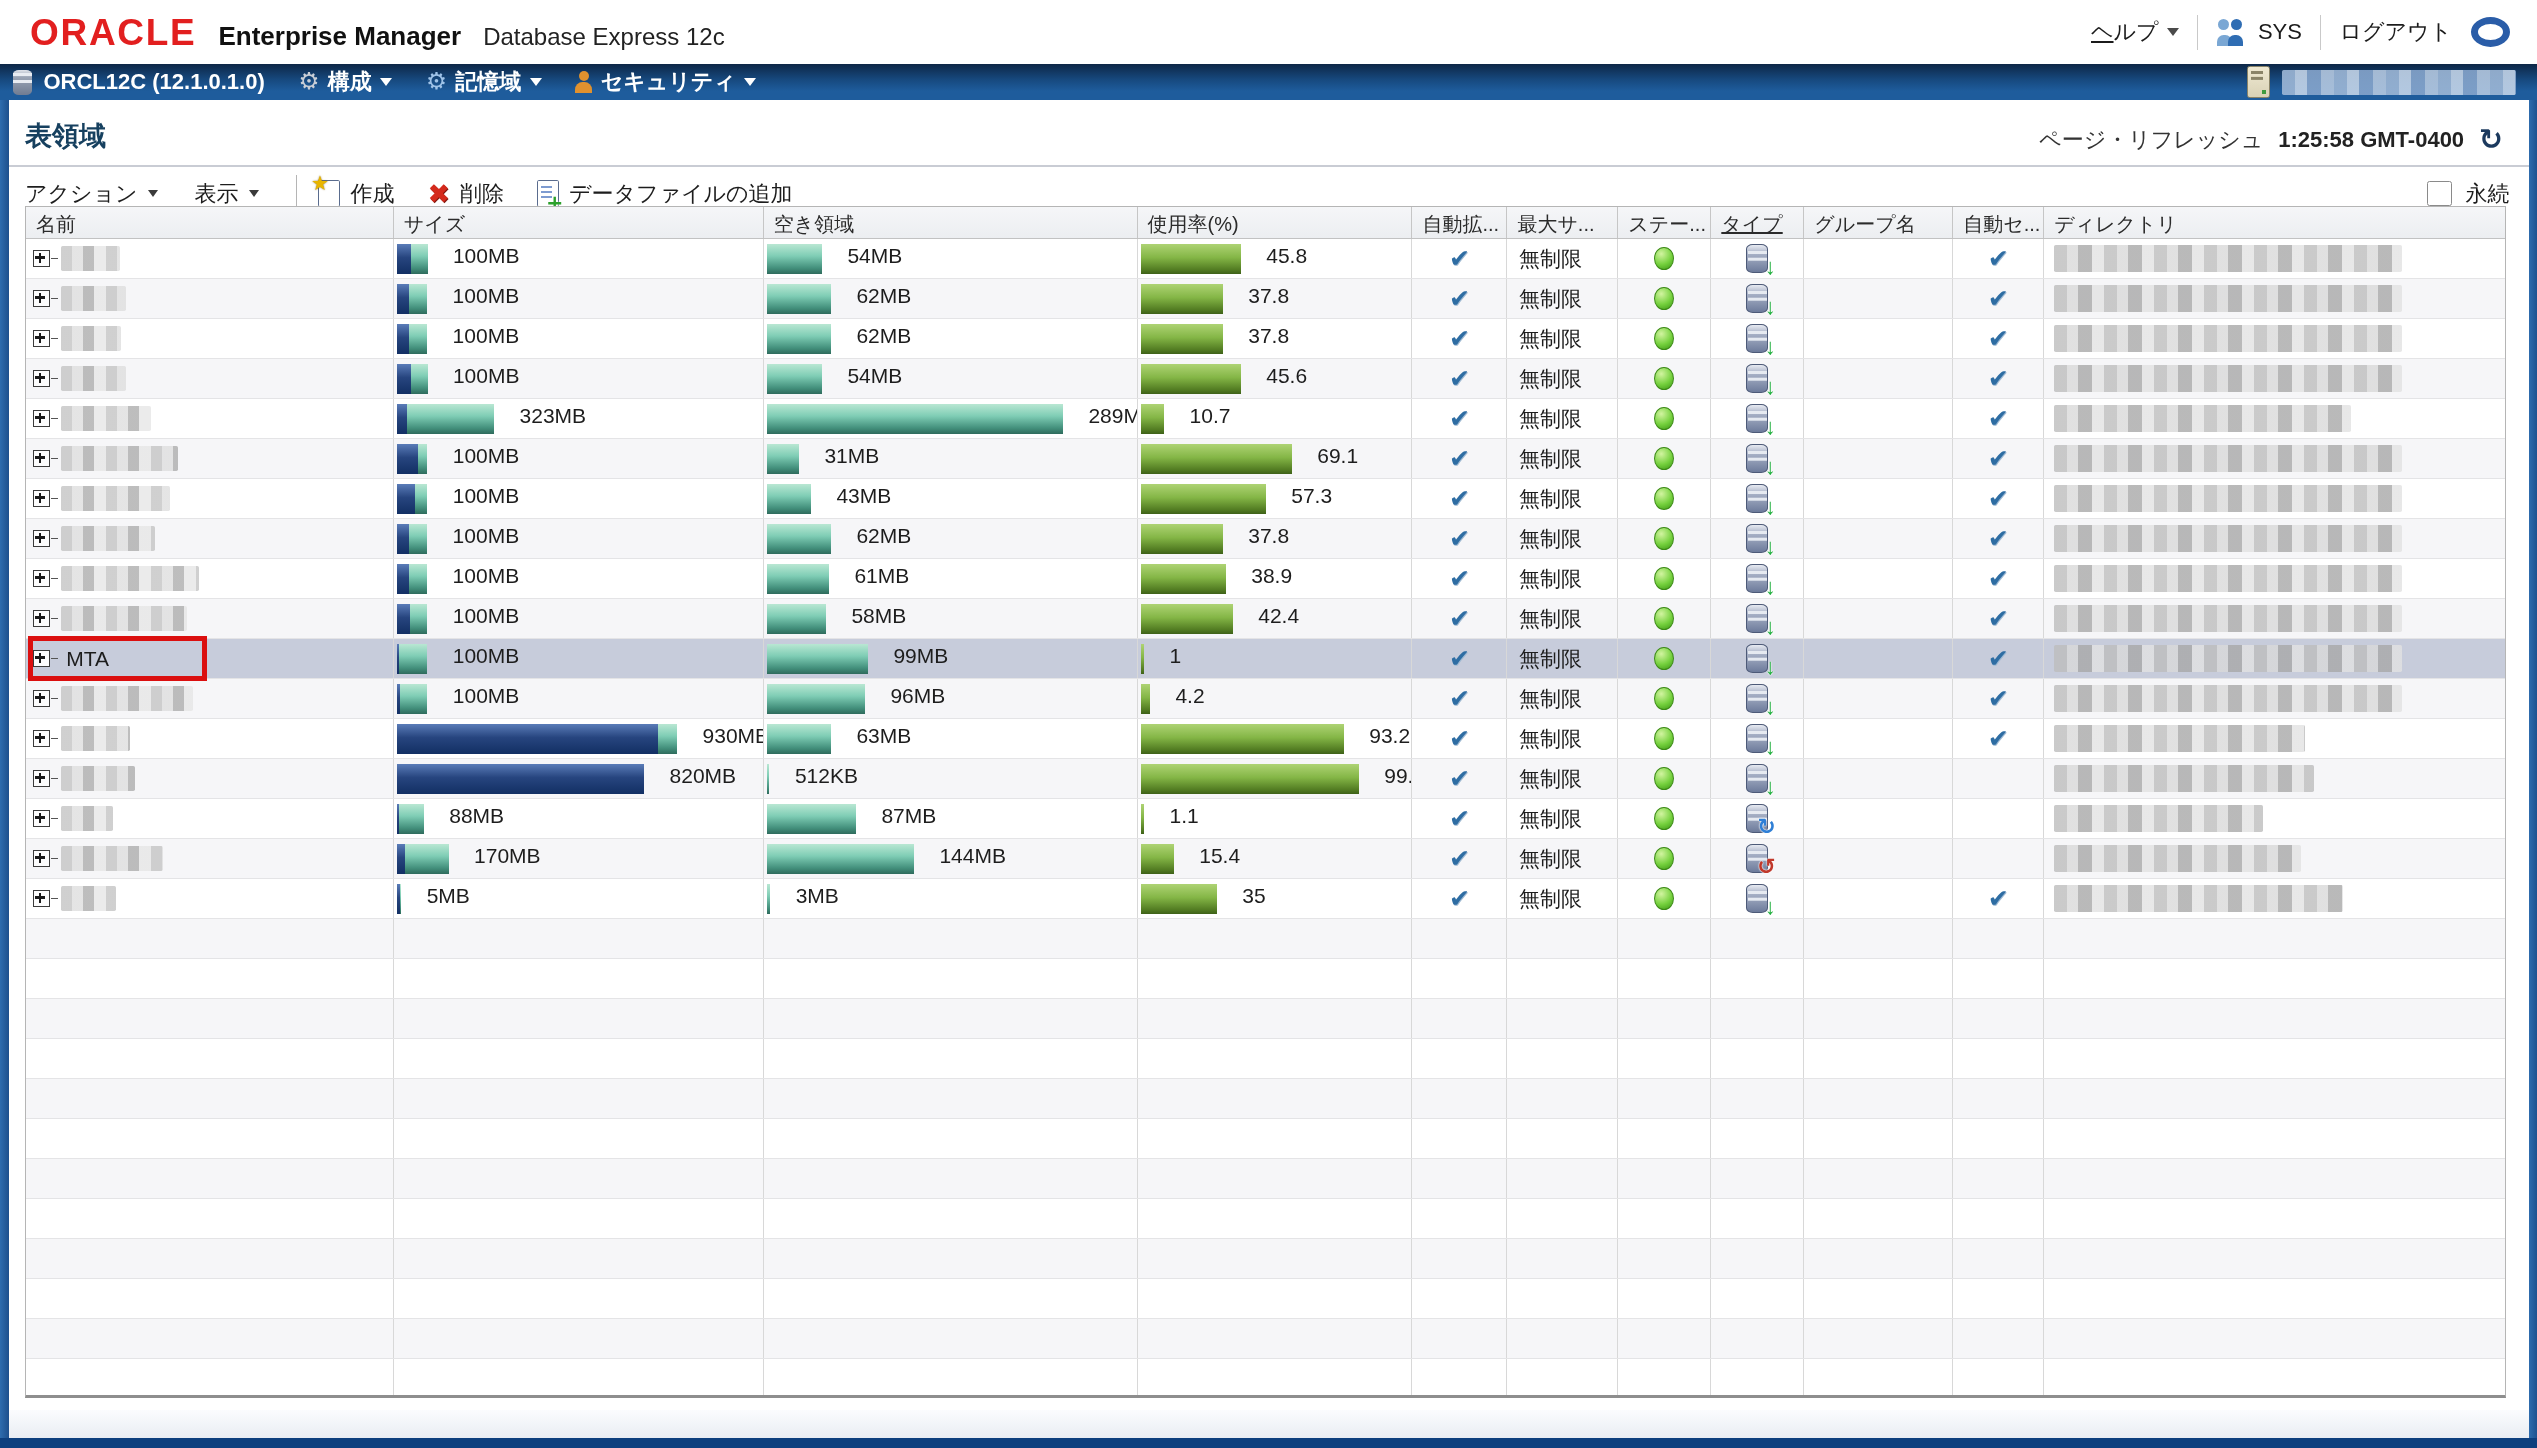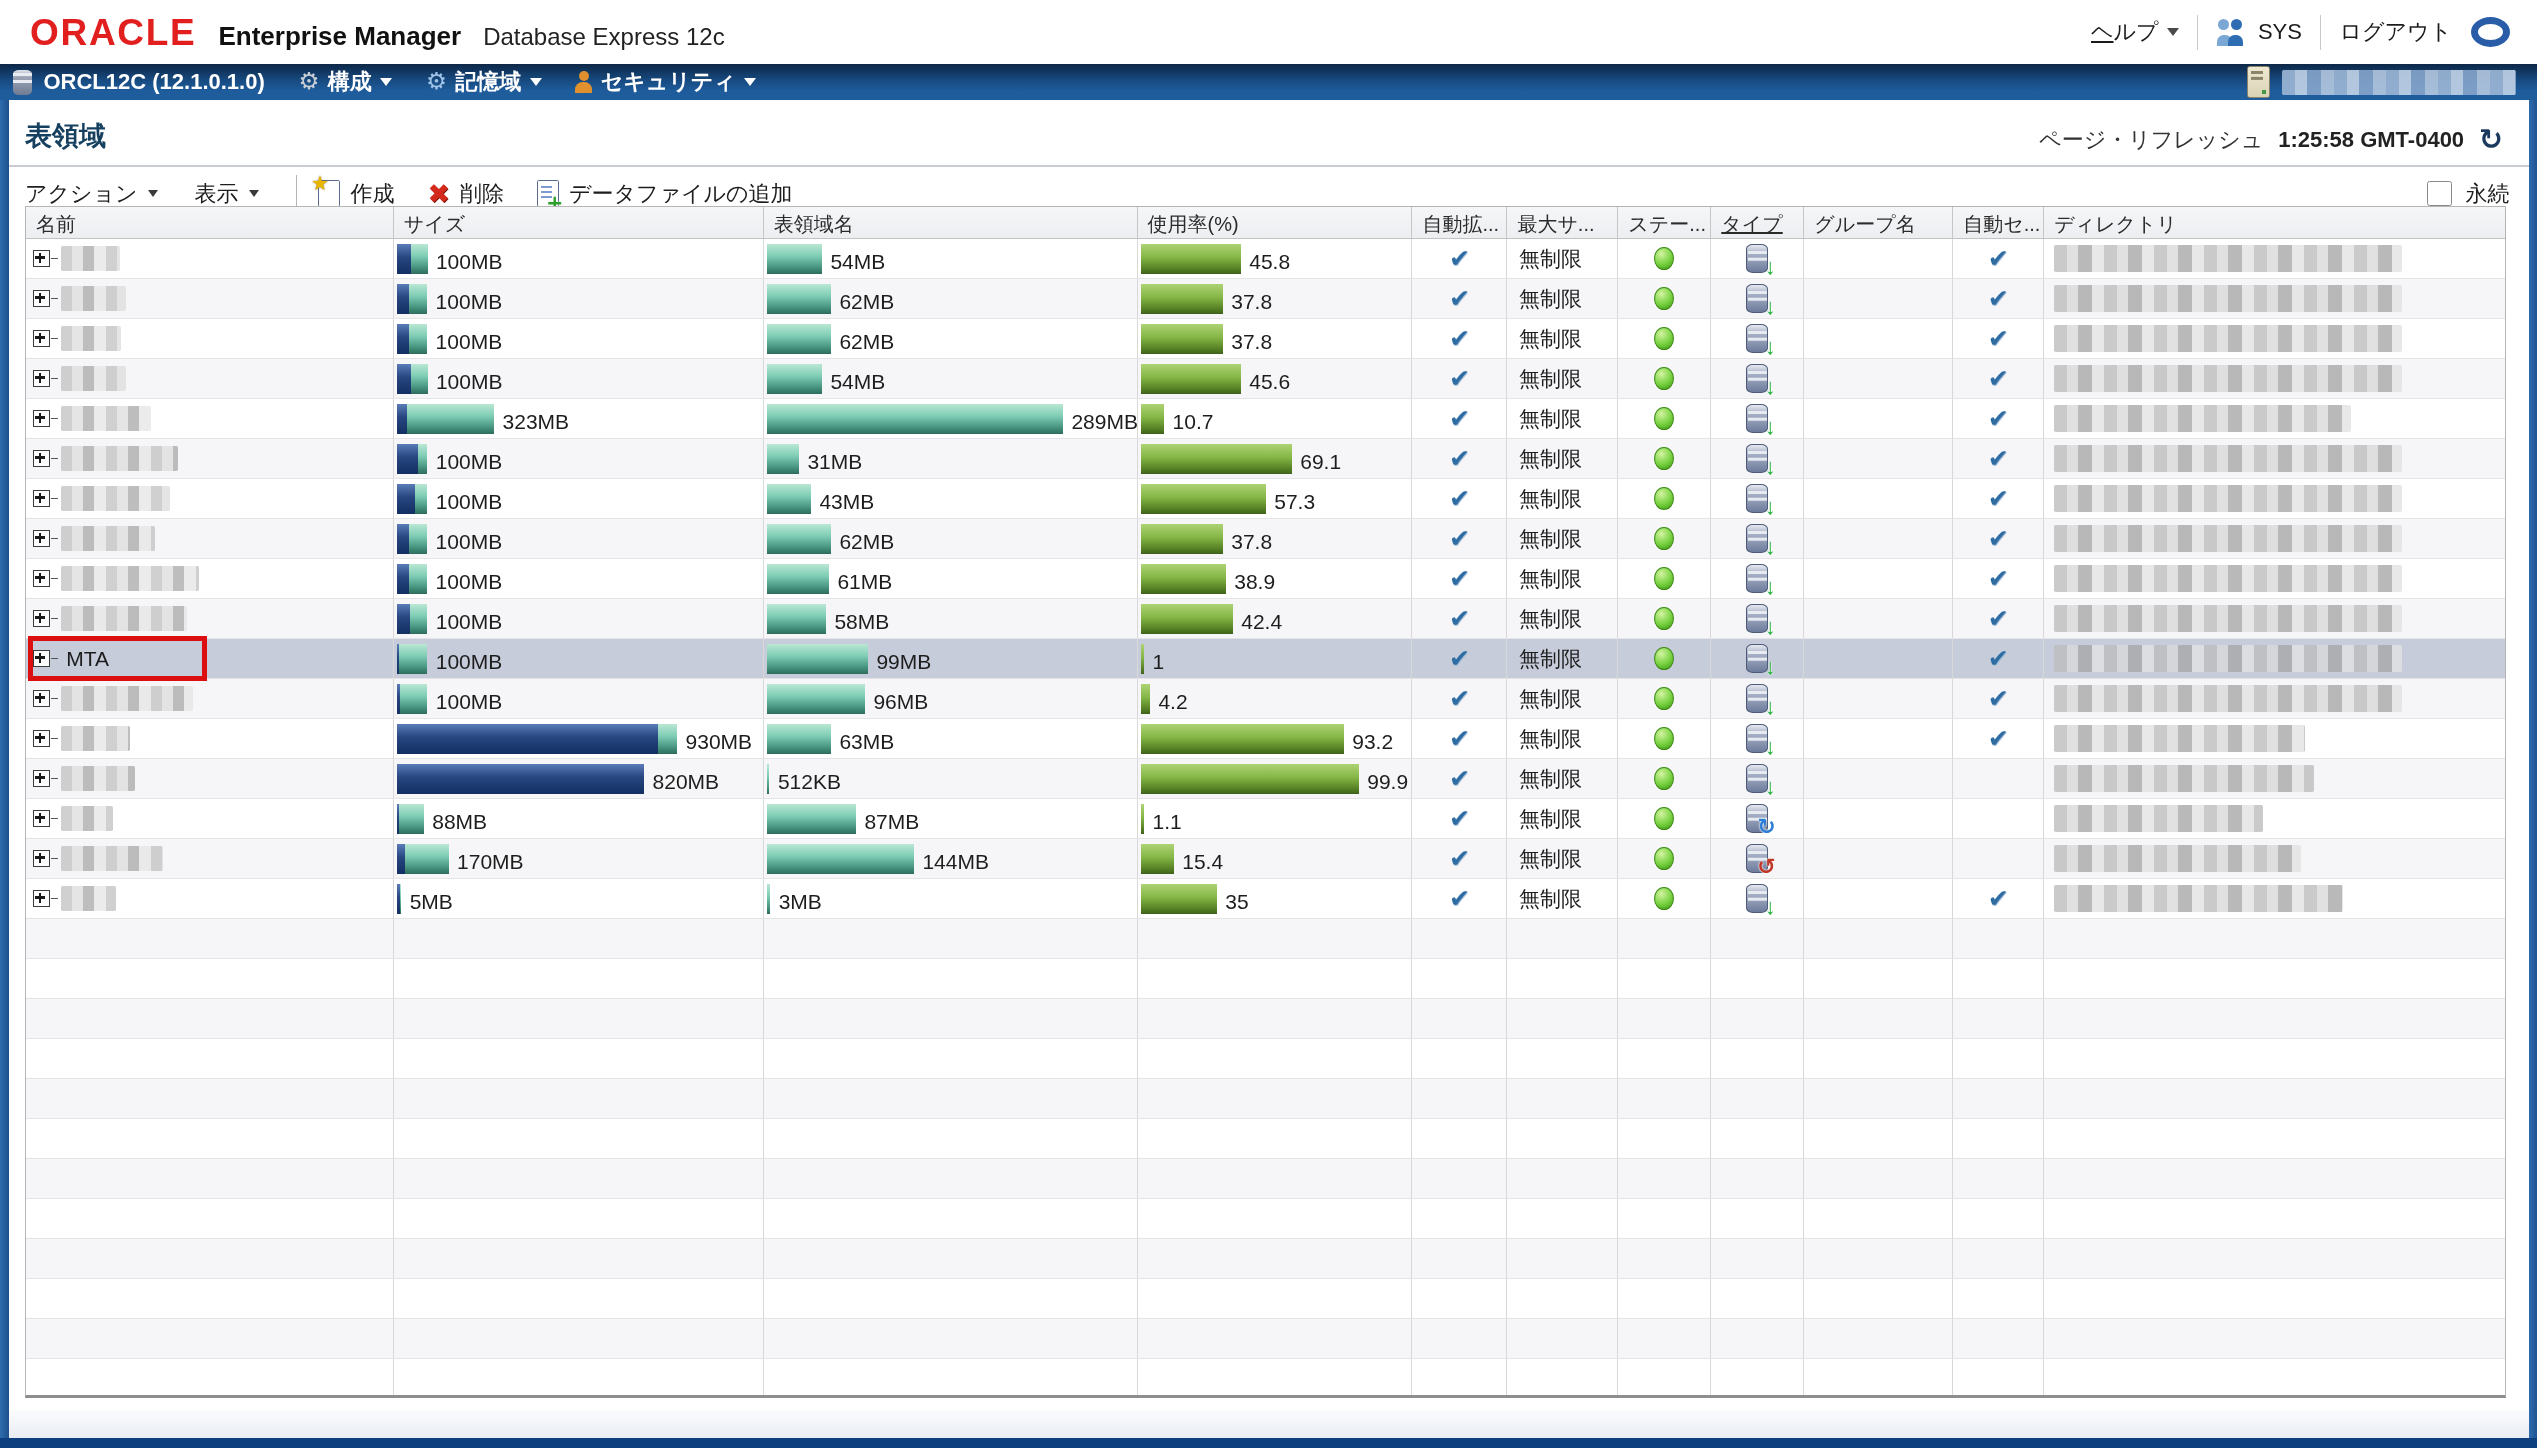--- a/index.html
+++ b/index.html
@@ -96,21 +96,21 @@
   .expander { width:17px; height:17px; min-width:17px; border:1.7px solid #3c3c3c; background:#fdfdfd; position:relative; margin-left:6.7px; cursor:pointer; }
   .expander::before { content:""; position:absolute; left:1.7px; top:5px; width:10px; height:2.5px; background:#1a1a1a; }
   .expander::after { content:""; position:absolute; left:5px; top:1.7px; width:2.5px; height:10px; background:#1a1a1a; }
   .edash { width:6.7px; height:1.7px; background:#555; margin:0 3.3px 0 1.7px; }
   .blurname { height:25px; border-radius:1.7px; opacity:.8;
       background:repeating-linear-gradient(90deg,#c4c4c4 0 11px,#dedede 11px 22px,#adadad 22px 33px,#e6e6e6 33px 45px); }
   .blurdir { height:27px; margin-left:10px; border-radius:1.7px; opacity:.8;
       background:repeating-linear-gradient(90deg,#bdbdbd 0 12.6px,#d9d9d9 12.6px 24px,#a8a8a8 24px 38px,#e2e2e2 38px 50px); }
   .rowname { font-size:21px; color:#1c1c1c; margin-left:5px; }
   .redbox { position:absolute; left:1.7px; top:-3.3px; width:179px; height:45px; border:5.9px solid #db0f0f; z-index:5; pointer-events:none; }
-  .barwrap { display:flex; align-items:flex-end; padding-left:3.3px; width:100%; }
+  .barwrap { display:flex; align-items:flex-start; padding-left:3.3px; width:100%;gap:17px; }
   .bar { height:30px; display:flex; }
   .seg-blue { background:linear-gradient(#5a7cb8,#27457f 45%,#122f63); height:100%; }
   .seg-teal { background:linear-gradient(#b9e7d3,#7fcdb5 40%,#43907c 80%,#2e6b5c); height:100%; }
   .seg-green{ background:linear-gradient(#aed374,#84b646 45%,#537d23 85%,#3e6118); height:100%; }
   .barlabel { font-size:21px; color:#1d1d1d; margin-left:8.4px; white-space:nowrap; }
   .check { color:#2e6da3; font-size:25px; font-weight:bold; text-shadow:0.8px 0.8px 0 #9db8d2; }
   .maxval { font-size:21px; color:#1d1d1d; padding-left:11.7px; }
   .ball { width:20px; height:23.4px; border-radius:50%; background:radial-gradient(circle at 35% 28%, #d2f4a0, #76d13e 55%, #47a31d 90%); border:0.8px solid #3c8a17; }
   .dbicon { width:22px; height:28.5px; border-radius:6.7px/5px; position:relative;
       background:linear-gradient(#e8ebf2,#aab3c8 30%,#6d7b9b); border:0.8px solid #4d5a78; }
@@ -222,21 +222,21 @@
     <span class="tb-right">
       <span class="chk"></span>
       <span>永続</span>
     </span>
   </div>
 
   <div class="tbl">
     <div class="thead" id="thead">
         <div class="th c0">名前</div>
         <div class="th c1">サイズ</div>
-        <div class="th c2">表領域名</div>
+        <div class="th c2">空き領域</div>
         <div class="th c3">使用率(%)</div>
         <div class="th c4">自動拡...</div>
         <div class="th c5">最大サ...</div>
         <div class="th c6">ステー...</div>
         <div class="th c7">タイプ</div>
         <div class="th c8">グループ名</div>
         <div class="th c9">自動セ...</div>
         <div class="th c10">ディレクトリ</div>
       </div>
     <div id="tbody">

